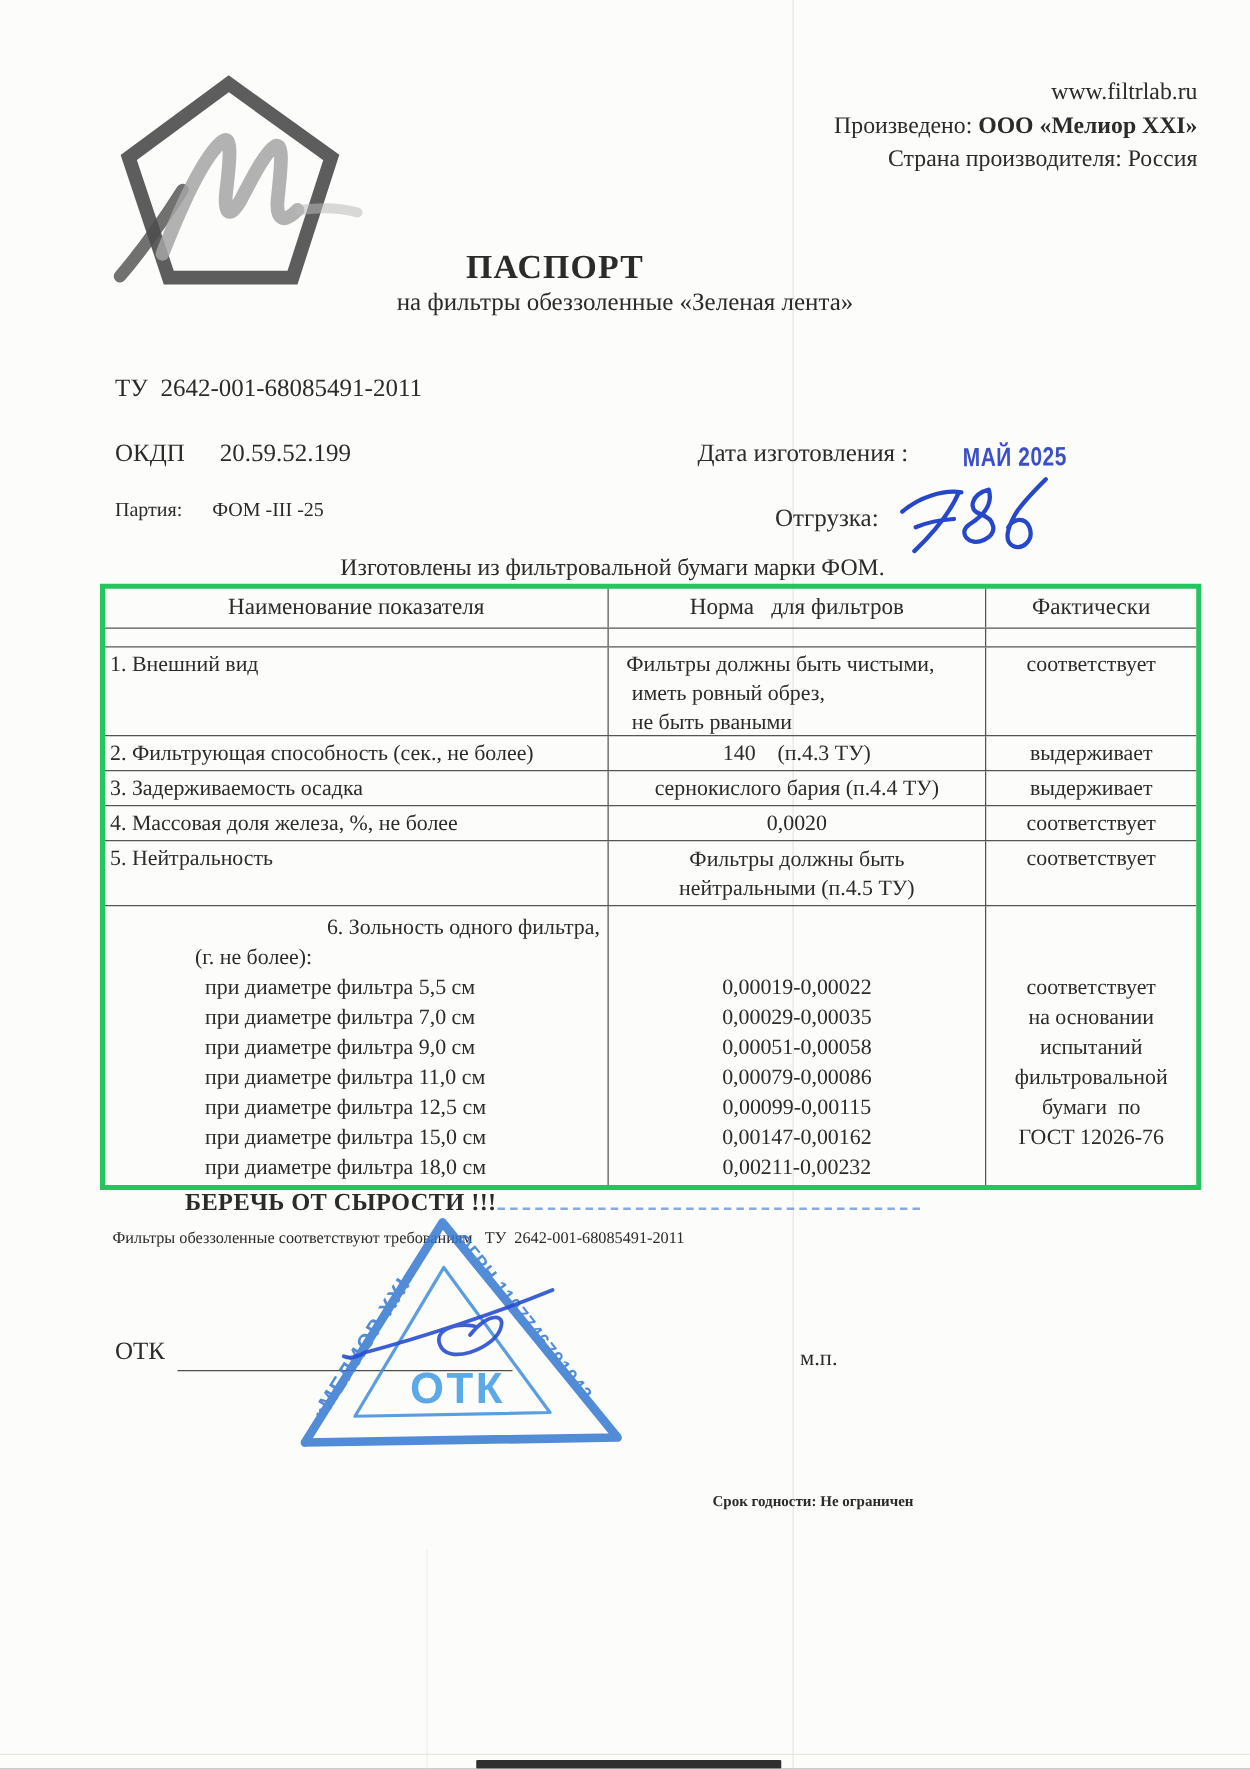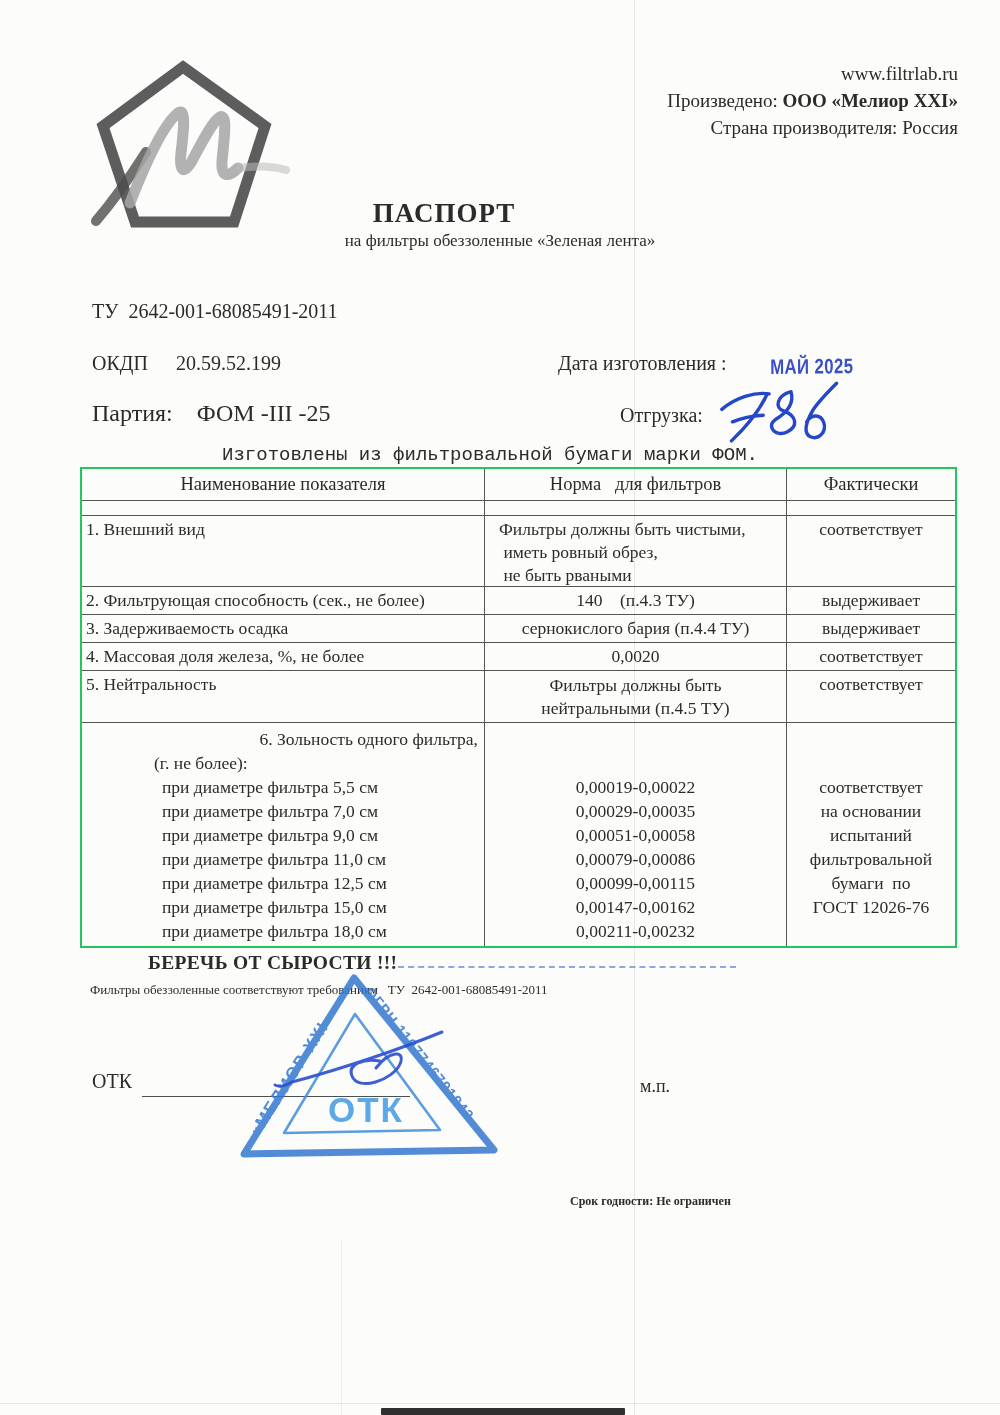--- a/index.html
+++ b/index.html
@@ -14,41 +14,41 @@
   .center{text-align:center;}
 
   
   .fold-line{position:absolute;width:1px;background:#e2e2da;opacity:.8;}
   .bottom-faint{position:absolute;left:0;top:1403px;width:1000px;height:1px;background:#e6e6de;}
   .bottom-bar{position:absolute;left:381px;top:1408px;width:244px;height:7px;background:#2f2f2f;border-radius:1px;}
 
   
   .producer{position:absolute;right:42px;top:60px;text-align:right;font-size:19px;line-height:27px;}
   .doc-title{position:absolute;left:0;top:198px;width:888px;text-align:center;font-size:27px;font-weight:bold;letter-spacing:1px;}
-  .doc-subtitle{position:absolute;left:0;top:231px;width:1000px;text-align:center;font-size:17px;}
+  .doc-subtitle{position:absolute;left:0;top:231px;width:1000px;text-align:center;font-size:20px;}
 
   .line-tu{position:absolute;left:92px;top:300px;font-size:20px;}
   .line-okdp{position:absolute;left:92px;top:352px;font-size:20px;}
   .okdp-val{margin-left:28px;}
   .mfg-label{position:absolute;left:558px;top:352px;font-size:20px;}
   .stampdate{
     position:absolute;left:770px;top:355px;font-size:21px;font-weight:bold;
     font-family:"Liberation Sans","DejaVu Sans",sans-serif;
     color:#2b41c2;letter-spacing:.5px;transform:scaleX(.8) rotate(-.5deg);transform-origin:left top;opacity:.92;
   }
-  .line-batch{position:absolute;left:92px;top:400px;font-size:24px;}
+  .line-batch{position:absolute;left:92px;top:400px;font-size:16px;}
   .batch-val{margin-left:24px;}
   .ship-label{position:absolute;left:620px;top:404px;font-size:20px;}
   .ship-svg{position:absolute;left:716px;top:378px;}
 
   
-  .table-caption{position:absolute;left:0;top:444px;width:980px;text-align:center;font-size:19px;font-family:Liberation Mono, monospace;}
+  .table-caption{position:absolute;left:0;top:444px;width:980px;text-align:center;font-size:19px;}
   .doc-table{
     position:absolute;left:80px;top:467px;width:873px;
-    border:2px solid #22c55e;font-size:17.5px;line-height:23px;
+    border:4px solid #22c55e;font-size:17.5px;line-height:23px;
   }
   .tr{display:flex;border-bottom:1.6px solid #555;}
   .tr:last-child{border-bottom:none;}
   .td{box-sizing:border-box;border-right:1.6px solid #555;padding:2px 6px;}
   .td:last-child{border-right:none;}
   .c1{width:403px;}
   .c2{width:302px;}
   .c3{width:168px;}
   .head .td{text-align:center;font-size:18.5px;padding:4px 2px;}
   .empty-row{height:14px;}

